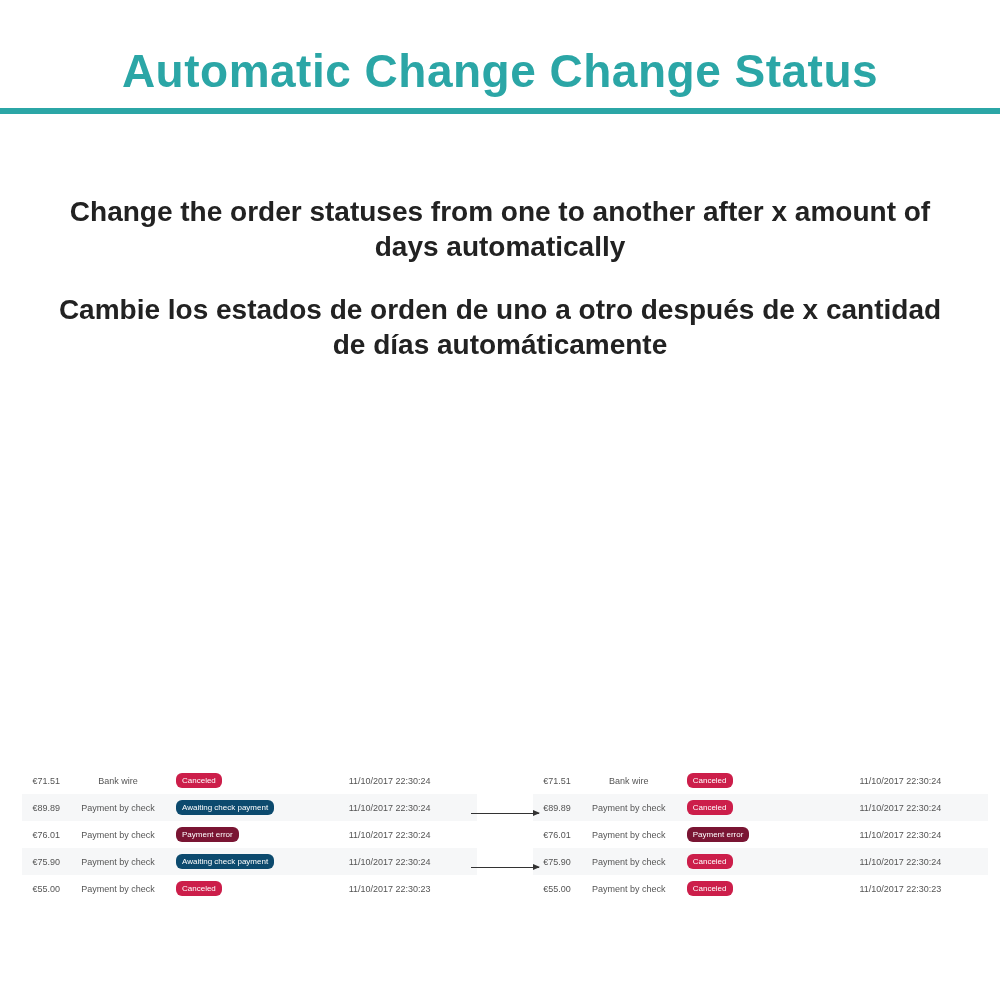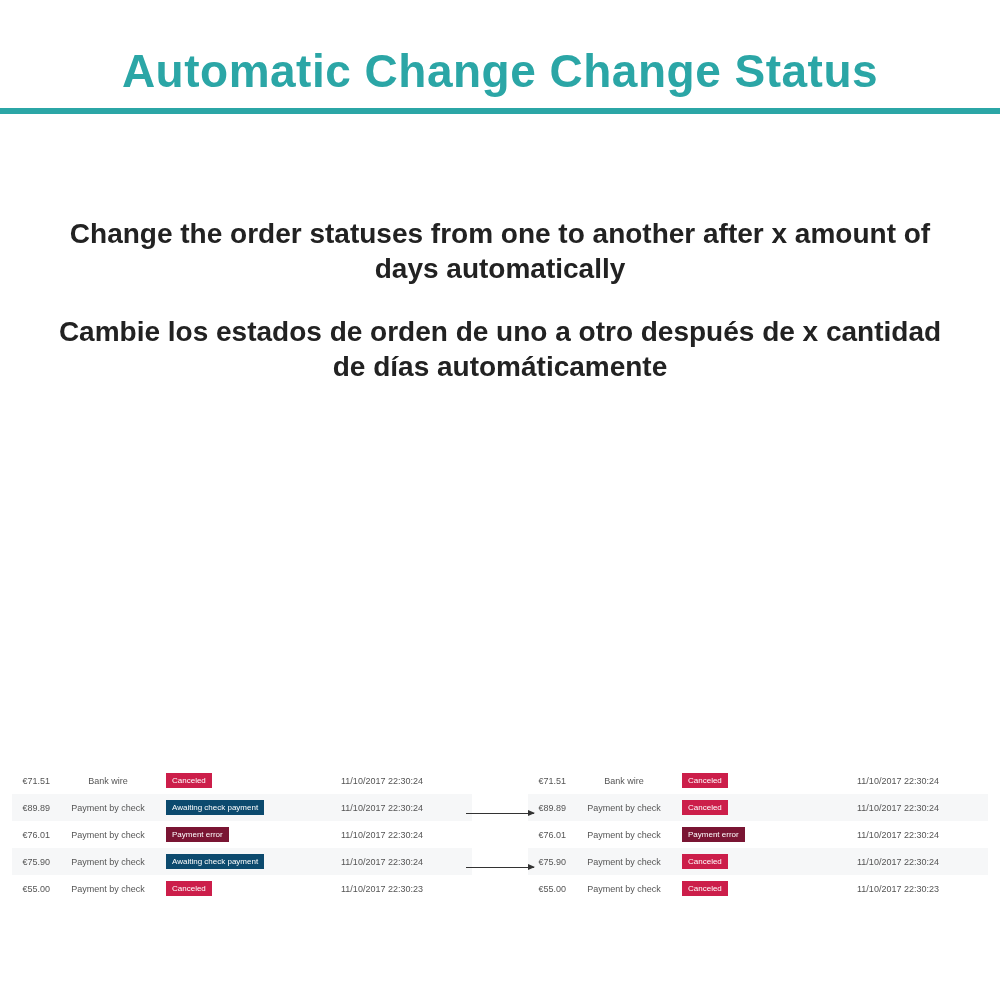--- a/index.html
+++ b/index.html
@@ -19,34 +19,34 @@
     padding-top: 44px;
     padding-bottom: 10px;
     letter-spacing: 0.5px;
   }
   .title-underline {
     height: 6px;
     background: #2ba6a6;
     width: 100%;
   }
   .desc-block {
-    margin-top: 102px;
+    margin-top: 80px;
     text-align: center;
     padding: 0 48px;
   }
   .desc {
     font-size: 28px;
     font-weight: 700;
     color: #222;
     line-height: 1.25;
     margin-bottom: 28px;
   }
   .tables-wrap {
     position: absolute;
-    left: 0;
+    left: 10px;
     right: 0;
     bottom: 98px;
     display: flex;
     justify-content: space-between;
     padding: 0 12px;
     font-family: Arial, sans-serif;
   }
   .order-table {
     width: 460px;
     font-size: 9px;
@@ -59,21 +59,21 @@
   .order-table td { vertical-align: middle; padding: 0 4px; }
   .col-price { width: 42px; text-align: right; padding-right: 6px; }
   .col-method { width: 108px; text-align: center; }
   .col-status { width: 130px; }
   .col-date { text-align: center; padding-left: 20px; }
   .badge {
     display: inline-block;
     color: #fff;
     font-size: 8px;
     padding: 3px 6px;
-    border-radius: 0;
+    border-radius: 6px;
     font-weight: 500;
   }
   .badge-canceled { background: #cc1e4a; }
   .badge-awaiting { background: #0c4a6e; }
   .badge-error { background: #7a1533; text-align: center; }
   .arrows {
     width: 56px;
     position: relative;
   }
   .arrow {

